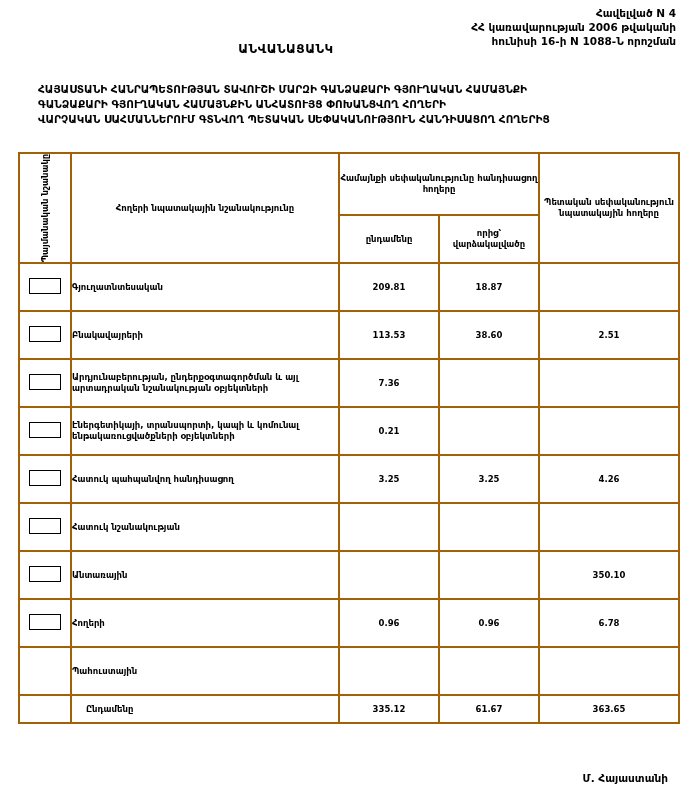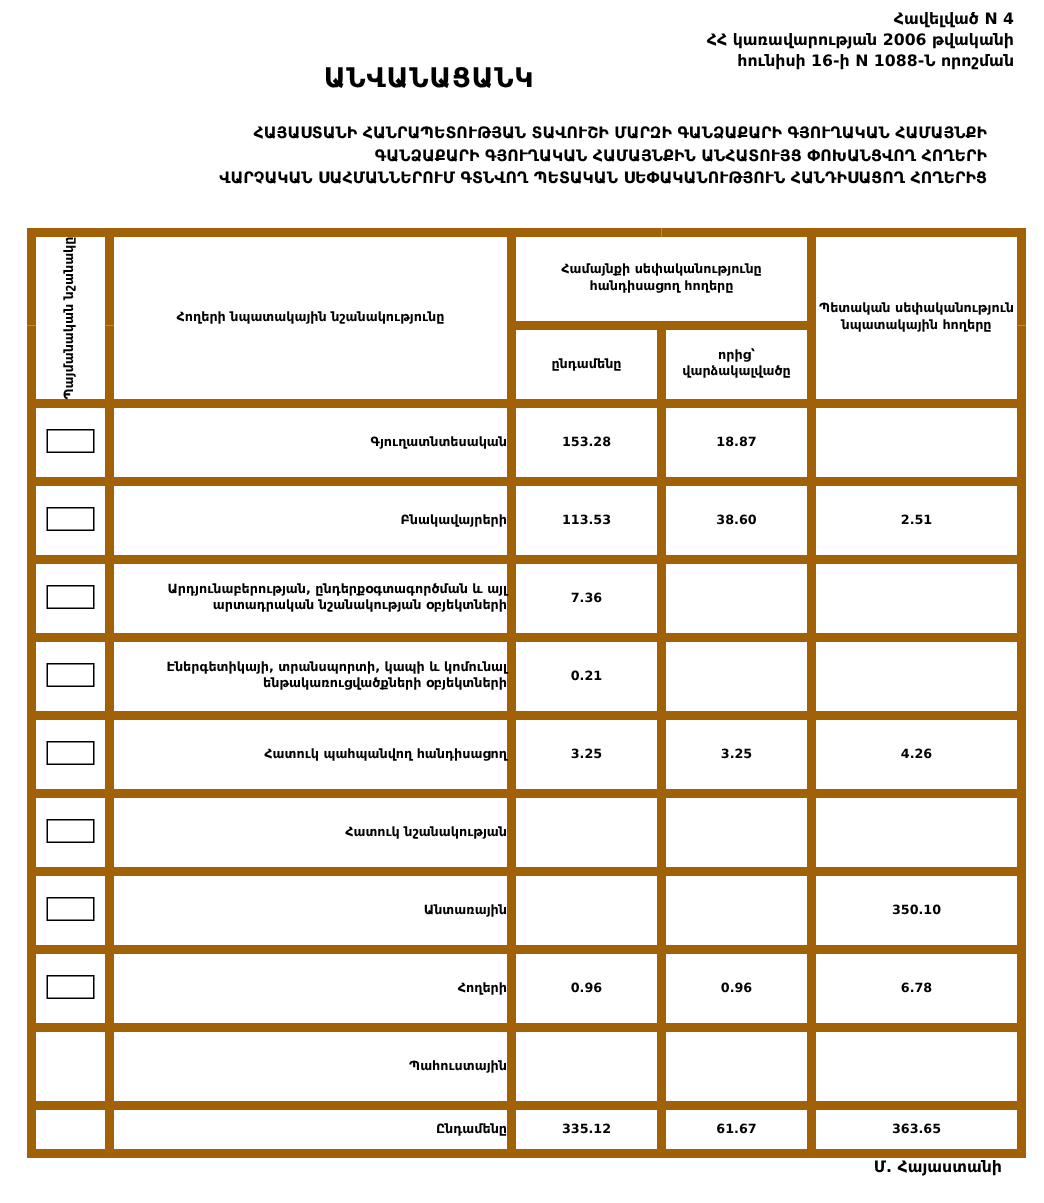--- a/index.html
+++ b/index.html
@@ -34,47 +34,47 @@
   }
   .header-block div {
     white-space: nowrap;
   }
   .doc-type {
     position: absolute;
     top: 42px;
     left: 0;
     width: 572px;
     text-align: center;
-    font-size: 18px;
+    font-size: 12px;
     font-weight: bold;
     letter-spacing: 0.5px;
   }
   .doc-title {
     position: absolute;
     top: 82px;
     left: 38px;
     width: 620px;
-    text-align: right;
+    text-align: left;
     font-size: 10.5px;
     font-weight: bold;
     line-height: 15px;
   }
   .table-wrap {
     position: absolute;
     top: 152px;
     left: 18px;
     width: 660px;
   }
   table.main {
     border-collapse: collapse;
     width: 660px;
     table-layout: fixed;
   }
   table.main td, table.main th {
-    border: 6px solid #a16207;
+    border: 2px solid #a16207;
     vertical-align: middle;
     font-size: 8.5px;
     font-weight: bold;
     padding: 0;
   }
   
   col.c-order { width: 52px; }
   col.c-name  { width: 268px; }
   col.c-total { width: 100px; }
   col.c-other { width: 100px; }
@@ -111,21 +111,21 @@
     width: 30px;
     height: 14px;
     border: 1px solid #000000;
     background: #ffffff;
   }
   .row-name {
     padding: 3px 6px 3px 14px;
     font-size: 8.5px;
     font-weight: bold;
     line-height: 11px;
-    text-align: right;
+    text-align: left;
   }
   .num {
     text-align: center;
     font-size: 10.5px;
     font-weight: bold;
   }
   .total-row td {
     height: 26px;
   }
   .total-row .row-name {
@@ -186,21 +186,21 @@
         </tr>
         <tr>
           <td class="hdr" style="height:46px">ընդամենը</td>
           <td class="hdr" style="height:46px">որից՝ վարձակալվածը</td>
         </tr>
       </thead>
       <tbody>
         <tr>
           <td class="row-cell-order"><span class="chk"></span></td>
           <td class="row-name">Գյուղատնտեսական</td>
-          <td class="num">153.28</td>
+          <td class="num">209.81</td>
           <td class="num">18.87</td>
           <td class="num"></td>
         </tr>
         <tr>
           <td class="row-cell-order"><span class="chk"></span></td>
           <td class="row-name">Բնակավայրերի</td>
           <td class="num">113.53</td>
           <td class="num">38.60</td>
           <td class="num">2.51</td>
         </tr>

